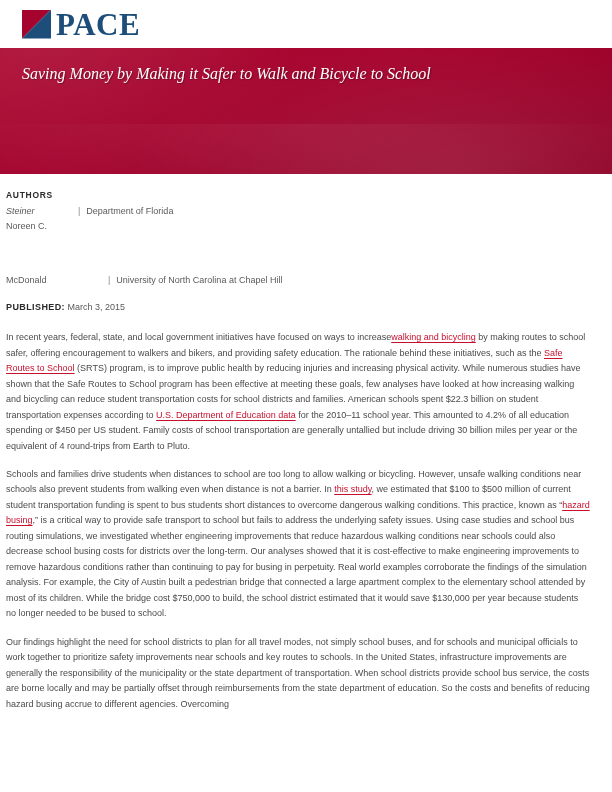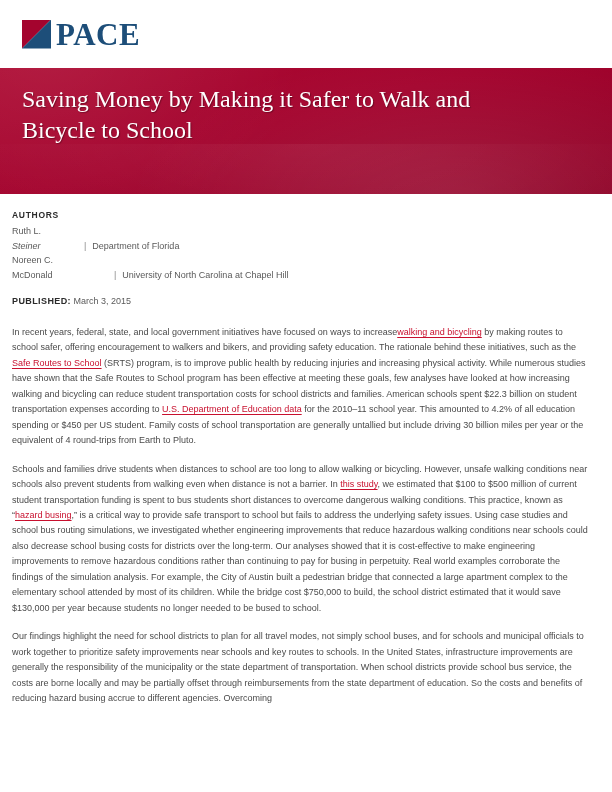--- a/index.html
+++ b/index.html
@@ -10,21 +10,21 @@
     width: 612px;
     height: 792px;
     background: #ffffff;
     font-family: "Liberation Sans", sans-serif;
     overflow: hidden;
     position: relative;
   }
 
   
   .logo-header {
-    height: 68px;
+    height: 48px;
     padding-left: 22px;
     display: flex;
     align-items: center;
     box-sizing: border-box;
   }
   .logo-lockup {
     display: flex;
     align-items: center;
     gap: 5px;
   }
@@ -80,34 +80,35 @@
   }
   .kicker {
     font-size: 8px;
     letter-spacing: 1.15px;
     font-weight: bold;
     color: #F2D7DE;
     margin: 0 0 12px 1px;
   }
   .banner-title {
     font-family: "Liberation Serif", serif;
-    font-size: 24px;
+    font-size: 16px;
     font-weight: normal;
     color: #ffffff;
     line-height: 1.3;
     margin: 0;
     max-width: 480px;
     text-shadow: 1px 1px 1px rgba(0,0,0,0.32);
     position: relative;
     z-index: 2;
+    font-style: italic;
   }
 
   
   .content {
-    padding: 16px 22px 0 12px;
+    padding: 16px 22px 0 6px;
     box-sizing: border-box;
   }
   .meta-heading {
     font-size: 8.5px;
     font-weight: bold;
     letter-spacing: 0.7px;
     color: #2B2B2B;
     margin: 0 0 4px 0;
   }
   .author-list {
@@ -128,21 +129,21 @@
     display: inline-block;
   }
   .author-sep {
     color: #8A8A8A;
     padding: 0 6px 0 0;
   }
   .author-affil {
     color: #5A5A5A;
   }
   .a1 .author-name-wrap { width: 72px; font-style: italic; }
-  .a2 .author-name-wrap { width: 102px; }
+  .a2 .author-name-wrap { width: 102px; margin-top: 40px; }
 
   .published {
     font-size: 9px;
     color: #5A5A5A;
     margin: 0 0 16px 0;
     line-height: 1.5;
   }
   .published .pub-label {
     font-weight: bold;
     color: #2B2B2B;
@@ -179,23 +180,20 @@
 <div class="banner">
   <h1 class="banner-title">Saving Money by Making it Safer to Walk and Bicycle to School</h1>
 </div>
 
 <div class="content">
 
   <div class="meta-heading">AUTHORS</div>
 
   <div class="author-list">
     <div class="author-row a1">
-      <span class="author-name">Ruth L.</span>
-    </div>
-    <div class="author-row a1">
       <span class="author-name-wrap">Steiner</span>
       <span class="author-sep">|</span>
       <span class="author-affil">Department of Florida</span>
     </div>
     <div class="author-row a2">
       <span class="author-name">Noreen C.</span>
     </div>
     <div class="author-row a2">
       <span class="author-name-wrap">McDonald</span>
       <span class="author-sep">|</span>

